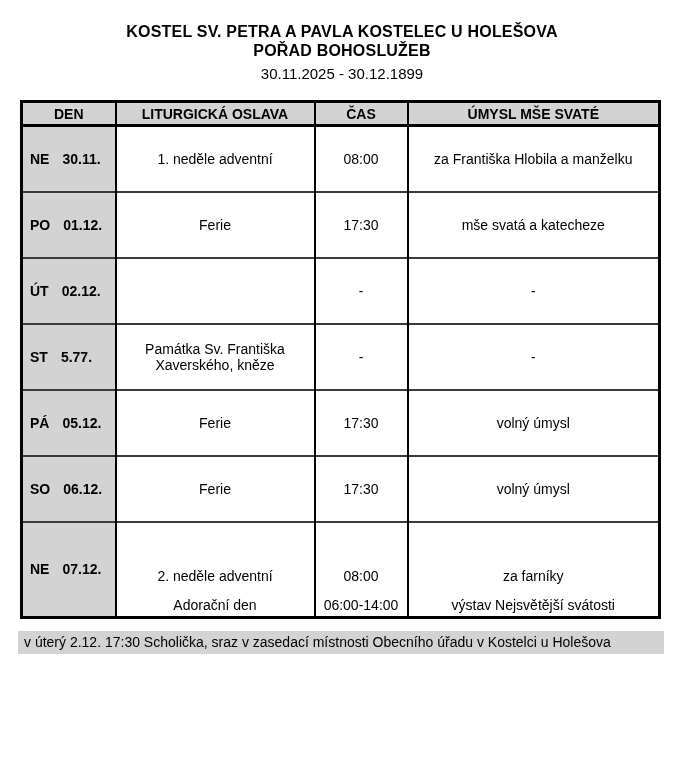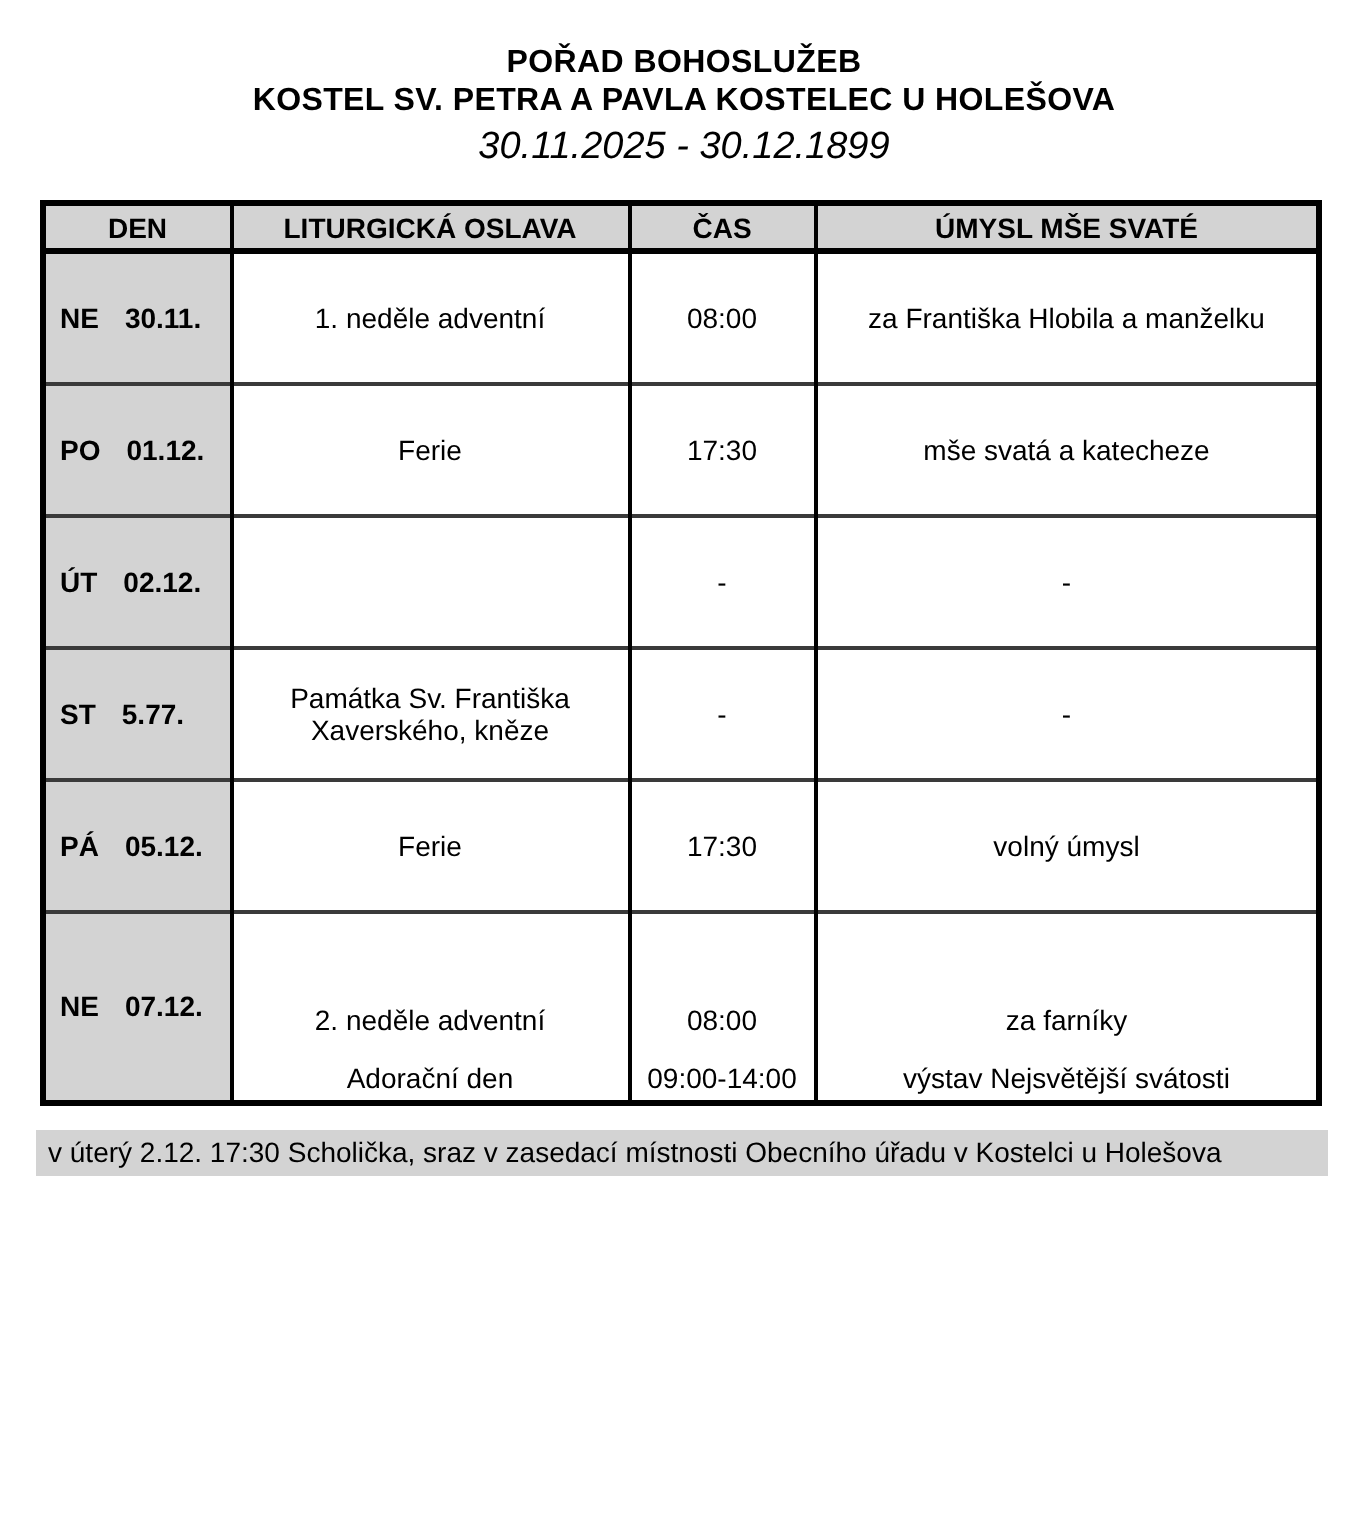--- a/index.html
+++ b/index.html
@@ -25,24 +25,23 @@
     padding-top: 22px;
     text-align: center;
   }
   .title-line {
     font-size: 16px;
     font-weight: bold;
     line-height: 19px;
     letter-spacing: 0.2px;
   }
   .date-range {
-    font-size: 19px;
+    font-size: 15px;
     line-height: 19px;
     margin-top: 4px;
-    font-style: italic;
   }
 
   
   table.schedule {
     border-collapse: collapse;
     table-layout: fixed;
     margin: 17px 0 0 20px;
     width: 638px;
     border: 3px solid #000000;
   }
@@ -118,22 +117,22 @@
     padding: 1px 6px 1px 6px;
     text-align: left;
   }
 </style>
 </head>
 <body>
 
 <div class="page">
 
   <div class="title-block">
+    <div class="title-line">KOSTEL SV. PETRA A PAVLA KOSTELEC U HOLEŠOVA</div>
     <div class="title-line">POŘAD BOHOSLUŽEB</div>
-    <div class="title-line">KOSTEL SV. PETRA A PAVLA KOSTELEC U HOLEŠOVA</div>
     <div class="date-range">30.11.2025 - 30.12.1899</div>
   </div>
 
   <table class="schedule">
     <colgroup>
       <col class="c-den">
         <col class="c-lit">
         <col class="c-cas">
         <col class="c-umysl">
     </colgroup>
@@ -169,32 +168,38 @@
           <td>Památka Sv. Františka Xaverského, kněze</td>
           <td>-</td>
           <td>-</td>
         </tr>
         <tr>
           <td class="day"><span class="abbr">PÁ</span><span class="date">05.12.</span></td>
           <td>Ferie</td>
           <td>17:30</td>
           <td>volný úmysl</td>
         </tr>
+        <tr>
+          <td class="day"><span class="abbr">SO</span><span class="date">06.12.</span></td>
+          <td>Ferie</td>
+          <td>17:30</td>
+          <td>volný úmysl</td>
+        </tr>
         <tr class="tall">
           <td class="day"><span class="abbr">NE</span><span class="date">07.12.</span></td>
           <td class="stacked">
             <div class="stack">
               <div class="primary">2. neděle adventní</div>
               <div class="secondary">Adorační den</div>
             </div>
           </td>
           <td class="stacked">
             <div class="stack">
               <div class="primary">08:00</div>
-              <div class="secondary">09:00-14:00</div>
+              <div class="secondary">06:00-14:00</div>
             </div>
           </td>
           <td class="stacked">
             <div class="stack">
               <div class="primary">za farníky</div>
               <div class="secondary">výstav Nejsvětější svátosti</div>
             </div>
           </td>
         </tr>
       </tbody>

